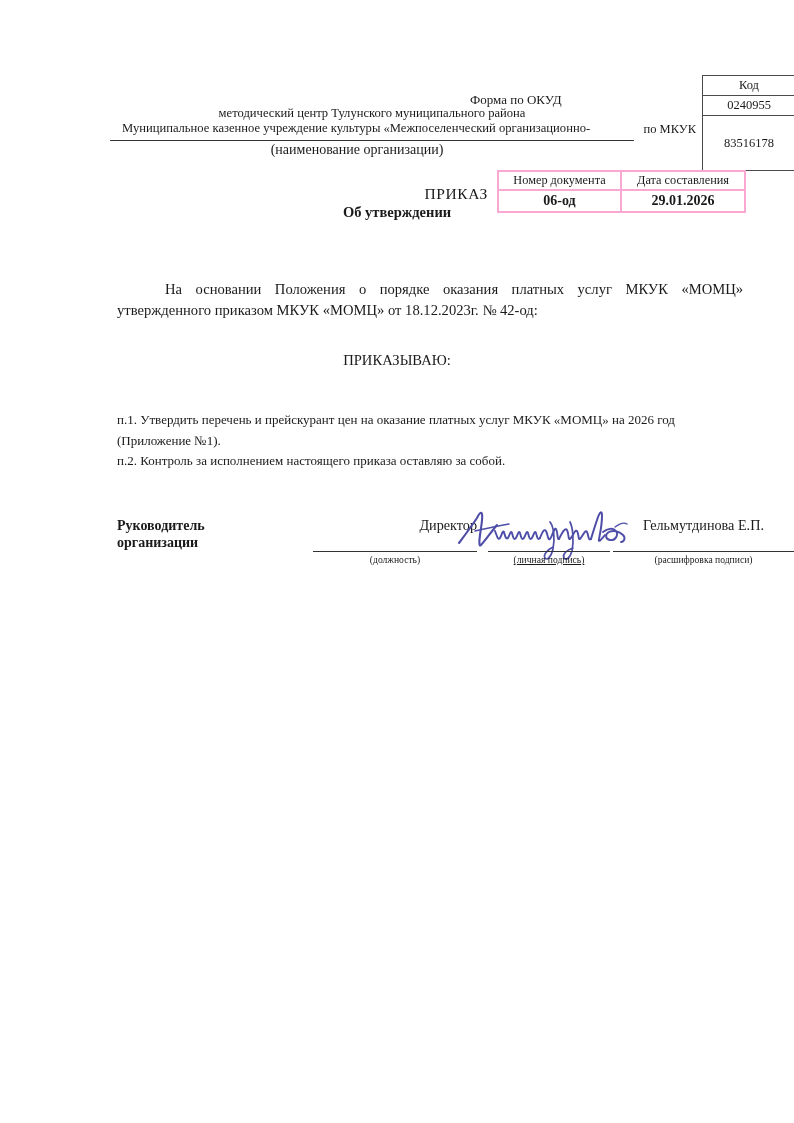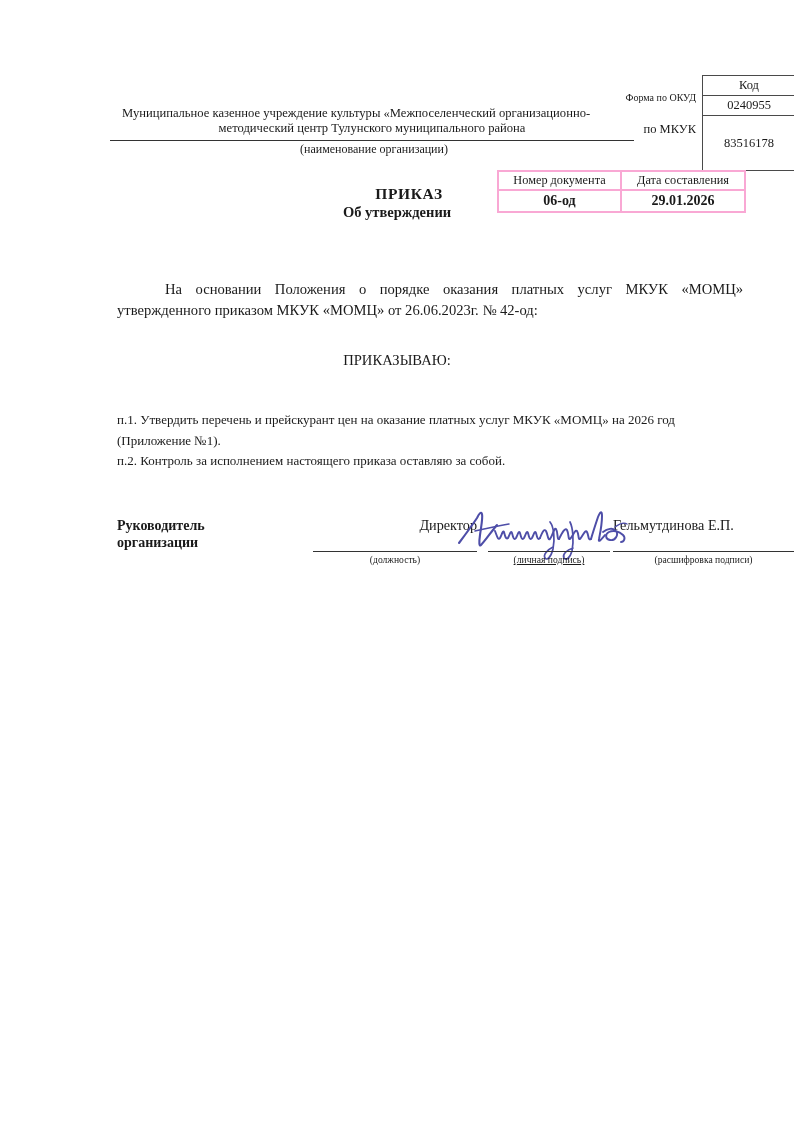--- a/index.html
+++ b/index.html
@@ -48,22 +48,22 @@
     line-height: 54px;
     vertical-align: bottom;
   }
 
   
   .lbl-okud {
     position: absolute;
     left: 470px;
     top: 92px;
     width: 226px;
-    text-align: right;
-    font-size: 10px;
+    text-align: left;
+    font-size: 13px;
   }
   .lbl-okpo {
     position: absolute;
     left: 470px;
     top: 122px;
     width: 226px;
     text-align: right;
     font-size: 12.5px;
   }
 
@@ -83,37 +83,37 @@
   .org-rule {
     position: absolute;
     left: 110px;
     top: 140px;
     width: 524px;
     height: 1px;
     background: #333333;
   }
   .org-caption {
     position: absolute;
-    left: 112px;
+    left: 95px;
     top: 142px;
     width: 524px;
     text-align: center;
-    font-size: 12px;
+    font-size: 14px;
     color: #1a1a1a;
   }
 
   
   .prikaz-word {
     position: absolute;
     left: 330px;
     top: 185px;
     width: 158px;
-    text-align: center;
+    text-align: right;
     font-size: 15.5px;
-    font-weight: bold;
+    font-weight: normal;
     letter-spacing: 0.6px;
   }
   .doc-table {
     position: absolute;
     left: 497px;
     top: 170px;
     border-collapse: collapse;
     table-layout: fixed;
   }
   .doc-table td {
@@ -194,20 +194,21 @@
     top: 517px;
     width: 164px;
     text-align: right;
     font-size: 14.2px;
   }
   .sig-name {
     position: absolute;
     left: 613px;
     top: 517px;
     width: 181px;
+    text-align: center;
     font-size: 14.2px;
   }
   .sig-rule-1 { left: 313px; top: 551px; width: 164px; }
   .sig-rule-2 { left: 488px; top: 551px; width: 122px; }
   .sig-rule-3 { left: 613px; top: 551px; width: 181px; }
 
   .cap { position: absolute; top: 554px; font-size: 9.6px; text-align: center; }
   .cap-1 { left: 313px; width: 164px; }
   .cap-2 { left: 488px; width: 122px; text-decoration: underline; }
   .cap-3 { left: 613px; width: 181px; }
@@ -238,22 +239,22 @@
     <tr>
       <td class="tall">83516178</td>
     </tr>
   </tbody>
     </table>
 
   <div class="lbl-okud">Форма по ОКУД</div>
   <div class="lbl-okpo">по МКУК</div>
 
   <div class="org-block">
+    <div class="org-line">методический центр Тулунского муниципального района</div>
     <div class="org-line l1">Муниципальное казенное учреждение культуры «Межпоселенческий организационно-</div>
-    <div class="org-line">методический центр Тулунского муниципального района</div>
   </div>
   <div class="org-rule"></div>
   <div class="org-caption">(наименование организации)</div>
 
   <div class="prikaz-word">ПРИКАЗ</div>
 
   <table class="doc-table">
     <colgroup>
         <col class="c1">
         <col class="c2">
@@ -265,21 +266,21 @@
     </tr>
     <tr>
       <td class="val">06-од</td>
       <td class="val">29.01.2026</td>
     </tr>
   </tbody>
     </table>
 
   <div class="title-1">Об утверждении</div>
 
-  <div class="body-para">На основании Положения о порядке оказания платных услуг МКУК «МОМЦ» утвержденного приказом МКУК «МОМЦ» от 26.06.2023г. № 42-од:</div>
+  <div class="body-para">На основании Положения о порядке оказания платных услуг МКУК «МОМЦ» утвержденного приказом МКУК «МОМЦ» от 18.12.2023г. № 42-од:</div>
 
   <div class="order-word">ПРИКАЗЫВАЮ:</div>
 
   <div class="points">
     <p>п.1. Утвердить перечень и прейскурант цен на оказание платных услуг МКУК «МОМЦ» на 2026 год (Приложение №1).</p>
     <p>п.2. Контроль за исполнением настоящего приказа оставляю за собой.</p>
   </div>
 
   <div class="sig-role">
     <div>Руководитель</div>

